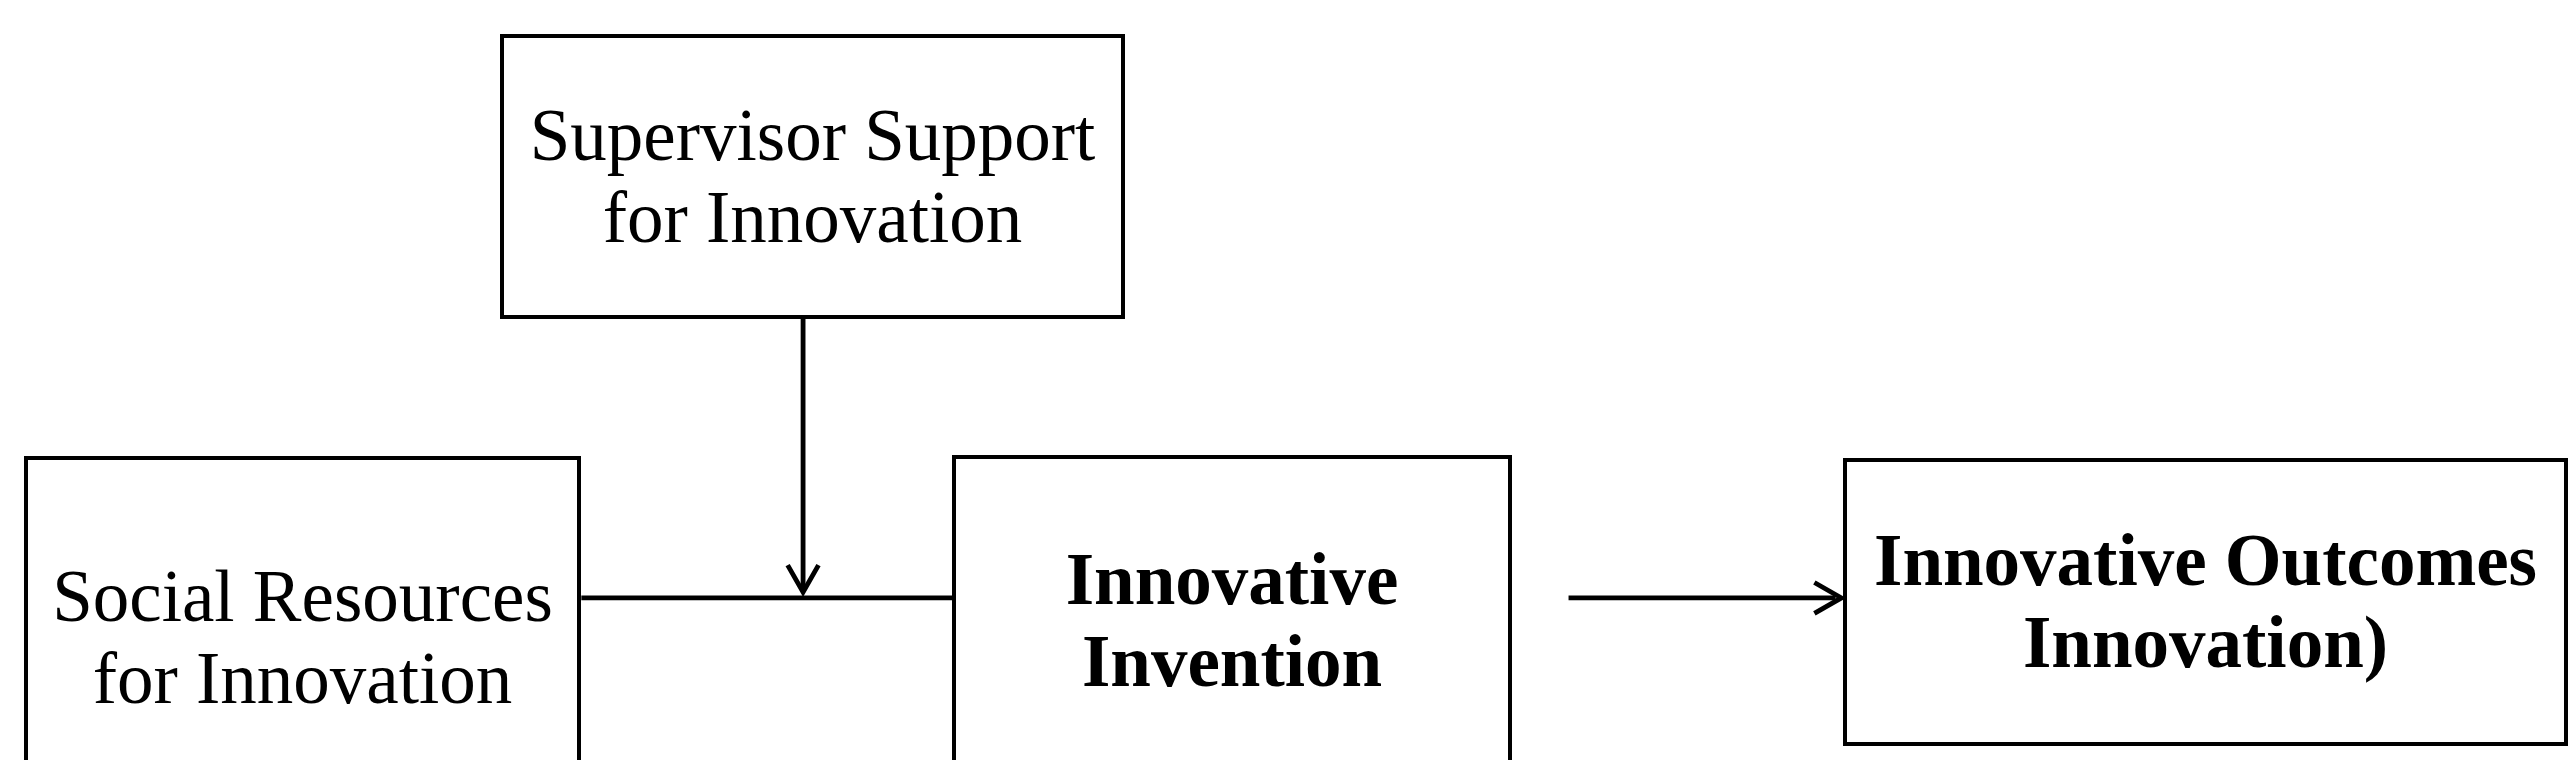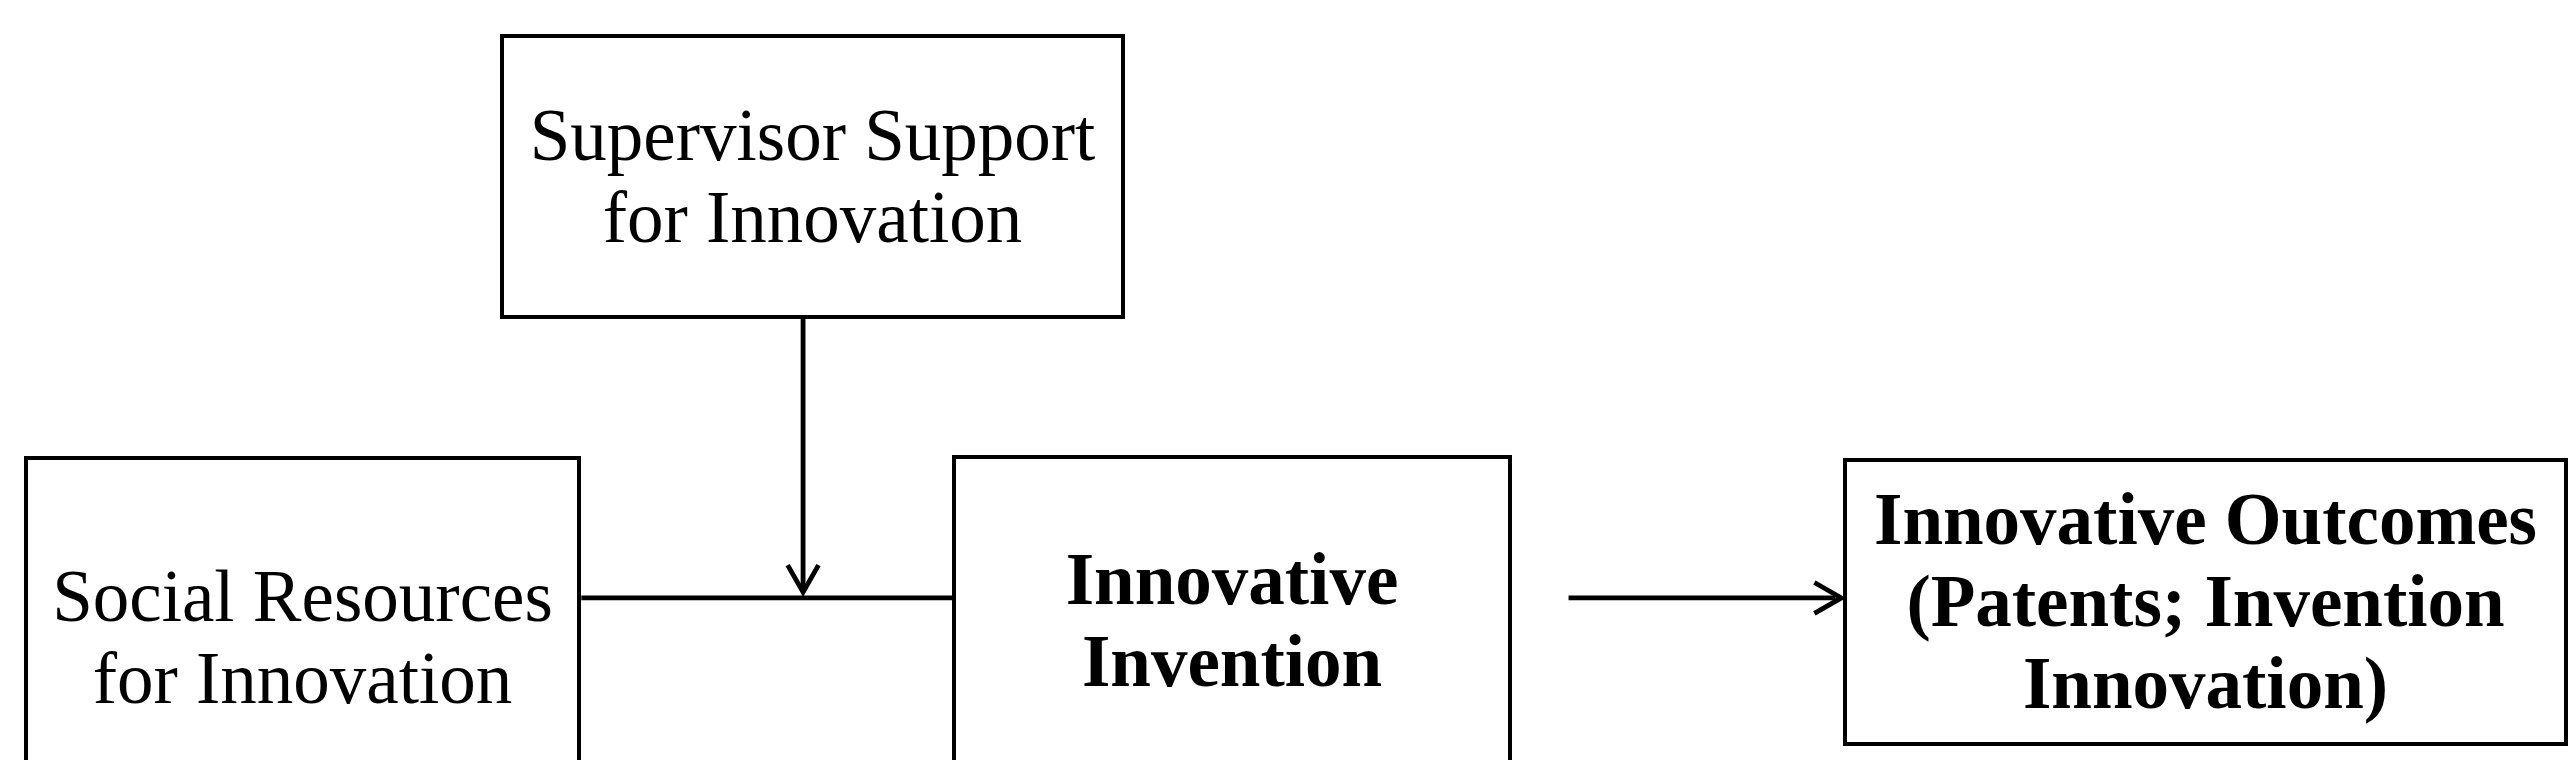--- a/index.html
+++ b/index.html
@@ -77,18 +77,17 @@
     <div>for Innovation</div>
   </div>
 
   <div class="node" id="n-behavior">
     <div>Innovative</div>
     <div>Invention</div>
   </div>
 
   <div class="node" id="n-outcomes">
     <div>Innovative Outcomes</div>
-    <div>(Patents; Invention</div>
     <div>Innovation)</div>
   </div>
 
 </div>
 
 
 </body></html>

